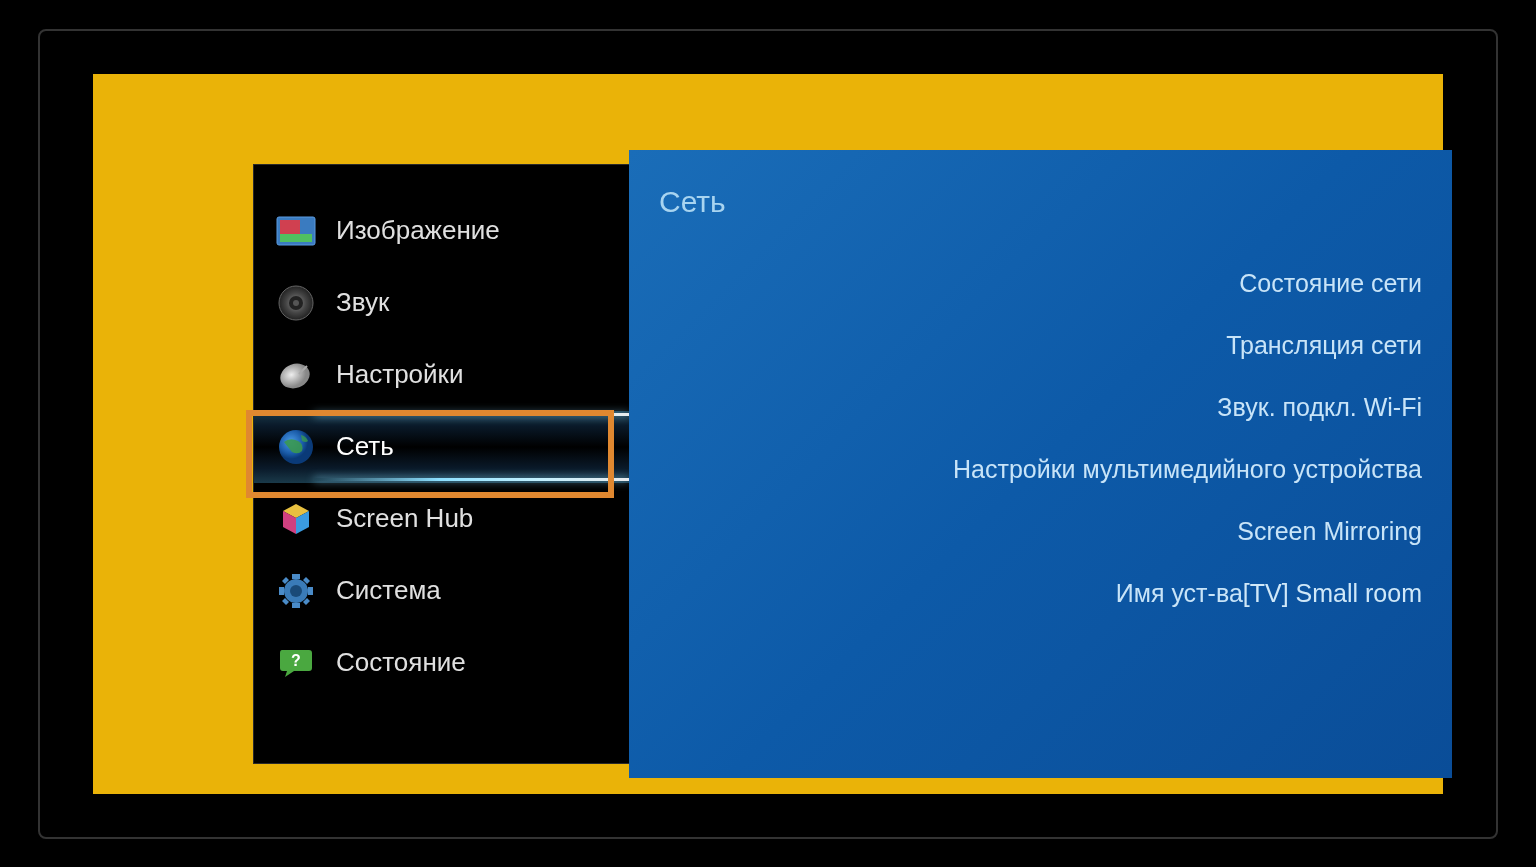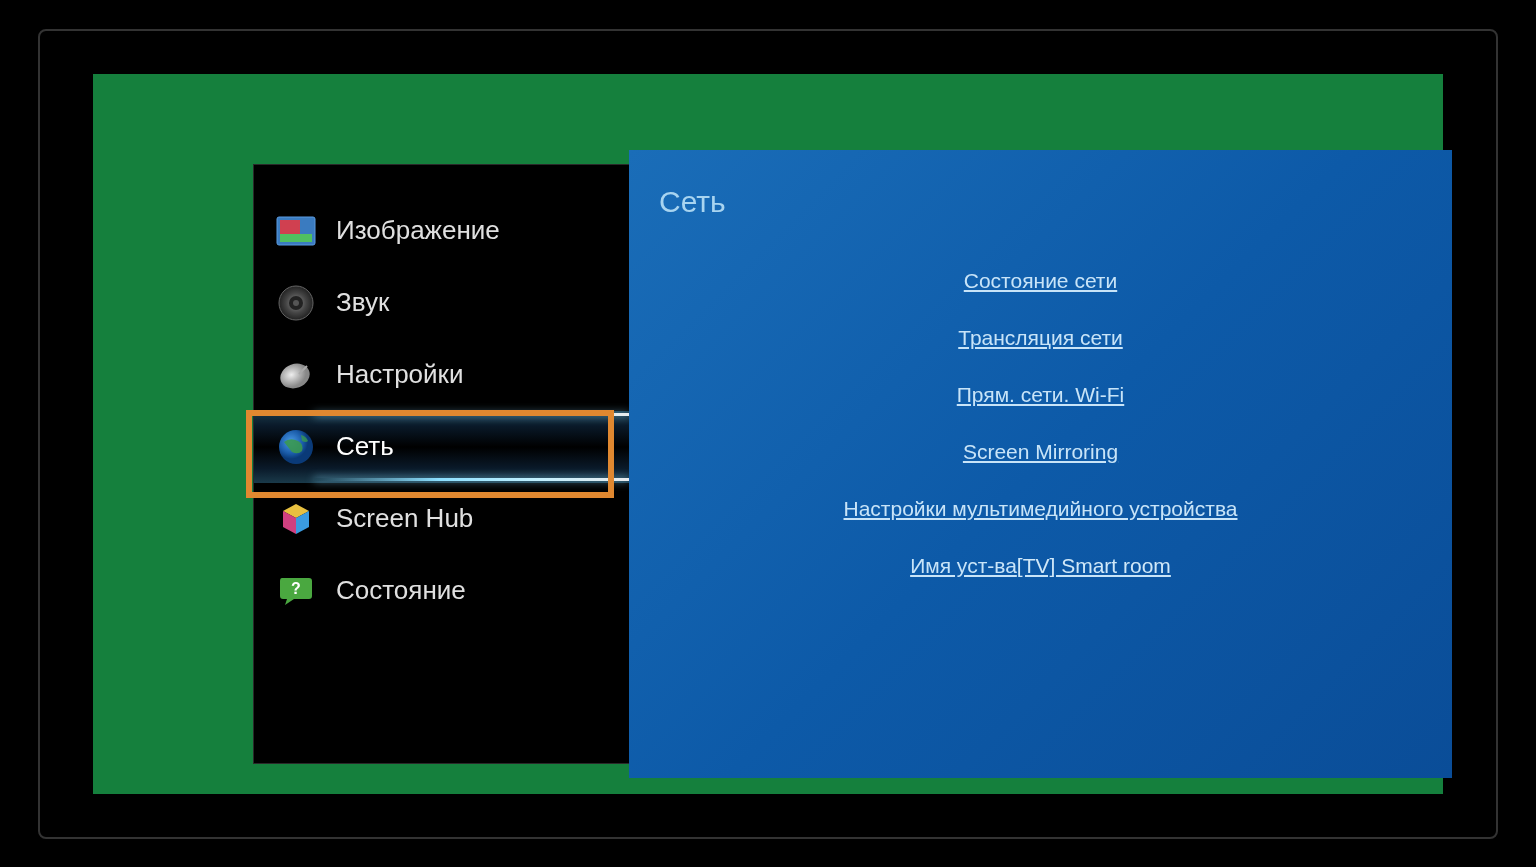--- a/index.html
+++ b/index.html
@@ -24,21 +24,21 @@
       border: 2px solid #333;
       border-radius: 8px;
       position: relative;
       display: flex;
       align-items: center;
       justify-content: center;
     }
     .tv-inner {
       width: 1350px;
       height: 720px;
-      background: #15803d;
+      background: #eab308;
       position: relative;
     }
     .menu-container {
       position: absolute;
       left: 160px;
       top: 90px;
       width: 1090px;
       height: 600px;
       border: 1px solid #2a2a2a;
       display: flex;
@@ -124,27 +124,26 @@
       font-weight: 300;
       color: #a8d4f0;
       margin-bottom: 50px;
     }
     .detail-items {
       display: flex;
       flex-direction: column;
       gap: 33px;
     }
     .detail-item {
-      font-size: 21px;
+      font-size: 25px;
       font-weight: 300;
       color: #c8e4f8;
       display: flex;
-      justify-content: center;
+      justify-content: flex-end;
       cursor: pointer;
-      text-decoration: underline;
     }
     .detail-item-value {
       color: #d0e8f8;
     }
   </style>
 </head>
 <body>
 
 <div class="tv-frame">
   <div class="tv-inner">
@@ -221,20 +220,32 @@
           <span class="icon-wrap">
             <svg width="38" height="38" viewBox="0 0 38 38">
               <polygon points="19,4 32,11 19,18 6,11" fill="#e8c040"></polygon>
               <polygon points="6,11 19,18 19,34 6,27" fill="#d04080"></polygon>
               <polygon points="32,11 19,18 19,34 32,27" fill="#3a9be0"></polygon>
             </svg>
           </span>
           <span>Screen Hub</span>
         </div>
 
+        <div class="sidebar-item">
+          <span class="icon-wrap">
+            <svg width="38" height="38" viewBox="0 0 38 38">
+              <g transform="translate(19,19)">
+                <path d="M -4 -17 L 4 -17 L 4 -12 L -4 -12 Z M -4 17 L 4 17 L 4 12 L -4 12 Z M -17 -4 L -17 4 L -12 4 L -12 -4 Z M 17 -4 L 17 4 L 12 4 L 12 -4 Z M -14 -10 L -10 -14 L -7 -11 L -11 -7 Z M 14 10 L 10 14 L 7 11 L 11 7 Z M -14 10 L -10 14 L -7 11 L -11 7 Z M 14 -10 L 10 -14 L 7 -11 L 11 -7 Z" fill="#4a8bc8"></path>
+                <circle r="12" fill="#3a7bb8"></circle>
+                <circle r="6" fill="#1a4a78"></circle>
+              </g>
+            </svg>
+          </span>
+          <span>Система</span>
+        </div>
 
         <div class="sidebar-item">
           <span class="icon-wrap">
             <svg width="38" height="38" viewBox="0 0 38 38">
               <path d="M 5 6 Q 3 6 3 9 L 3 24 Q 3 27 6 27 L 10 27 L 8 33 L 17 27 L 32 27 Q 35 27 35 24 L 35 9 Q 35 6 32 6 Z" fill="#4aa840"></path>
               <text x="19" y="22" font-size="16" fill="#fff" text-anchor="middle" font-weight="bold">?</text>
             </svg>
           </span>
           <span>Состояние</span>
         </div>
@@ -243,30 +254,30 @@
       <div class="detail-panel">
         <div class="detail-title">Сеть</div>
         <div class="detail-items">
           <div class="detail-item">
             <span>Состояние сети</span>
           </div>
           <div class="detail-item">
             <span>Трансляция сети</span>
           </div>
           <div class="detail-item">
-            <span>Прям. сети. Wi-Fi</span>
+            <span>Звук. подкл. Wi-Fi</span>
+          </div>
+          <div class="detail-item">
+            <span>Настройки мультимедийного устройства</span>
           </div>
           <div class="detail-item">
             <span>Screen Mirroring</span>
           </div>
           <div class="detail-item">
-            <span>Настройки мультимедийного устройства</span>
-          </div>
-          <div class="detail-item">
             <span>Имя уст-ва</span>
-            <span class="detail-item-value">[TV] Smart room</span>
+            <span class="detail-item-value">[TV] Small room</span>
           </div>
         </div>
       </div>
 
     </div>
   </div>
 </div>
 
 </body></html>

